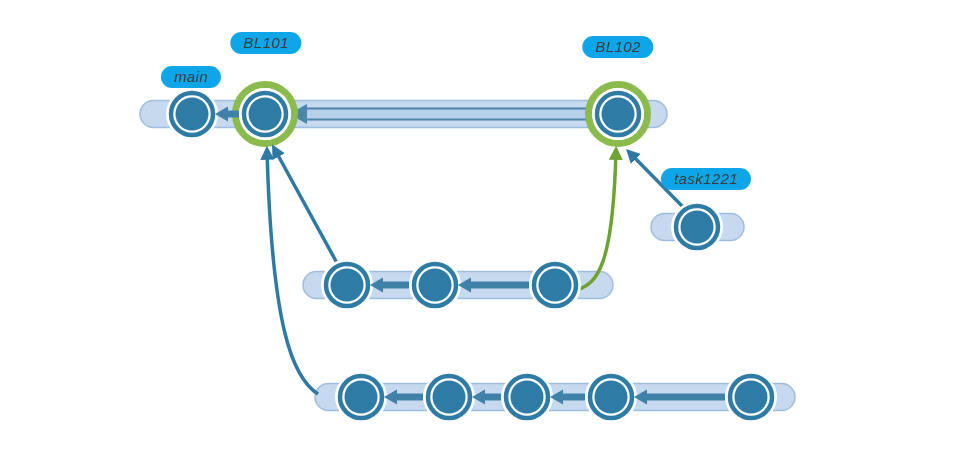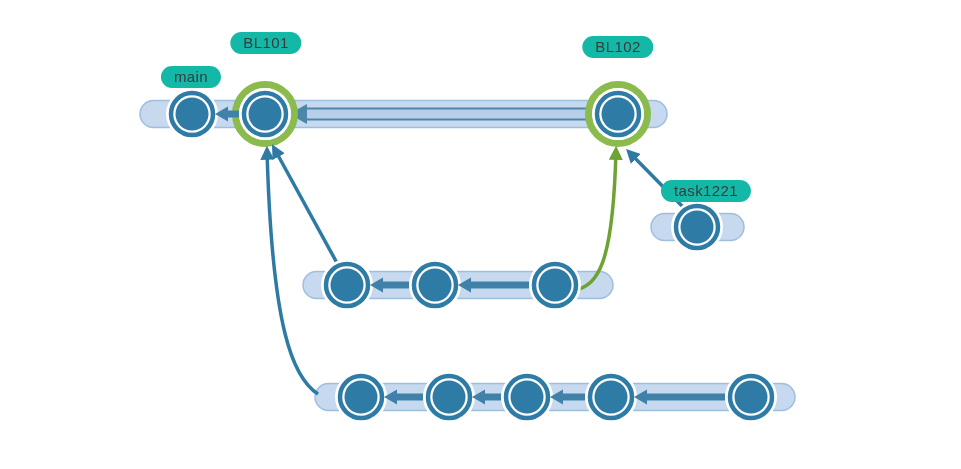--- a/index.html
+++ b/index.html
@@ -7,29 +7,30 @@
     position:relative;
     width:961px;height:469px;
     background:#ffffff;
     font-family:"Liberation Sans",sans-serif;
     overflow:hidden;
   }
   .stage svg{position:absolute;left:0;top:0;}
   .lbl{
     position:absolute;
     transform:translateX(-50%);
-    background:#14b8a6;
+    background:#0ea5e9;
     color:#3b3b3b;
     font-size:15px;
     line-height:18px;
     padding:2px 13px;
     border-radius:11px;
     letter-spacing:0.4px;
     white-space:nowrap;
     user-select:none;
+    font-style:italic;
   }
 </style>
 </head>
 <body>
 
 <div class="stage">
 
   <svg width="961" height="469" viewBox="0 0 961 469">
     <defs>
       <marker id="arrowBlue" viewBox="0 0 10 10" refX="7" refY="5" markerWidth="4" markerHeight="4" orient="auto-start-reverse">
@@ -129,15 +130,15 @@
 
     <polygon fill="#4081a9" points="384,397 397,389.5 397,393.5 423,393.5 423,400.5 397,400.5 397,404.5"></polygon>
     <polygon fill="#4081a9" points="472,397 485,389.5 485,393.5 501,393.5 501,400.5 485,400.5 485,404.5"></polygon>
     <polygon fill="#4081a9" points="550,397 563,389.5 563,393.5 585,393.5 585,400.5 563,400.5 563,404.5"></polygon>
     <polygon fill="#4081a9" points="634,397 647,389.5 647,393.5 725,393.5 725,400.5 647,400.5 647,404.5"></polygon>
   </svg>
 
   <div class="lbl" style="left:191px;top:66px">main</div>
   <div class="lbl" style="left:266px;top:32px">BL101</div>
   <div class="lbl" style="left:618px;top:36px">BL102</div>
-  <div class="lbl" style="left:706px;top:180px">task1221</div>
+  <div class="lbl" style="left:706px;top:168px">task1221</div>
 
 </div>
 
 </body></html>

